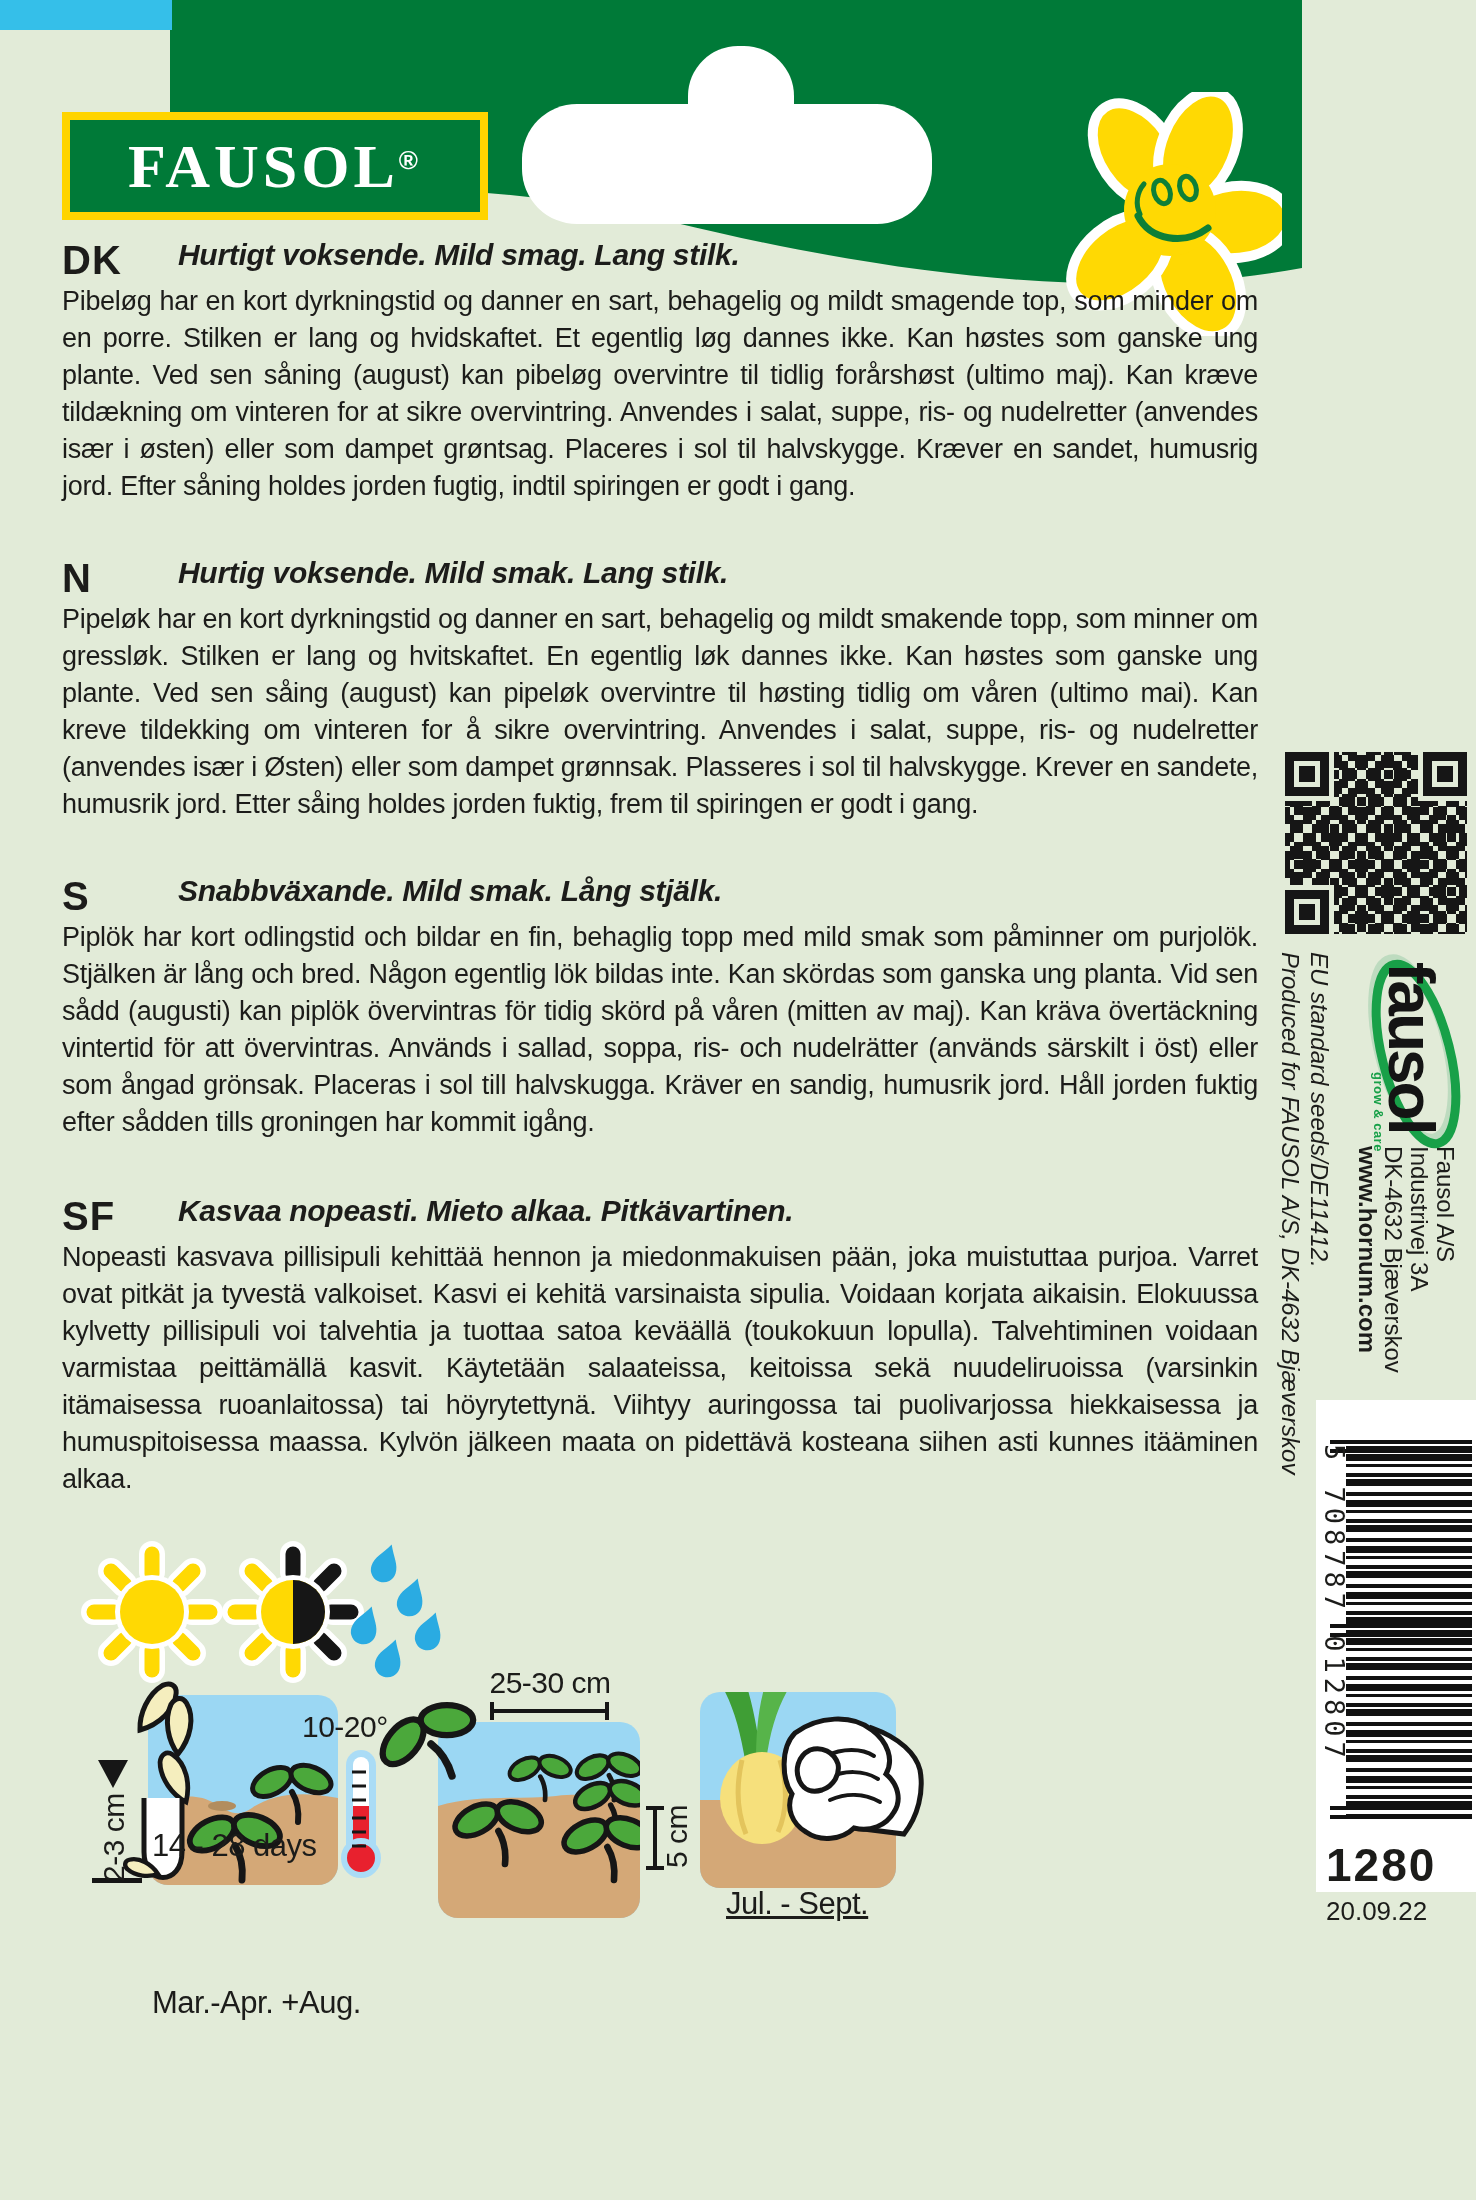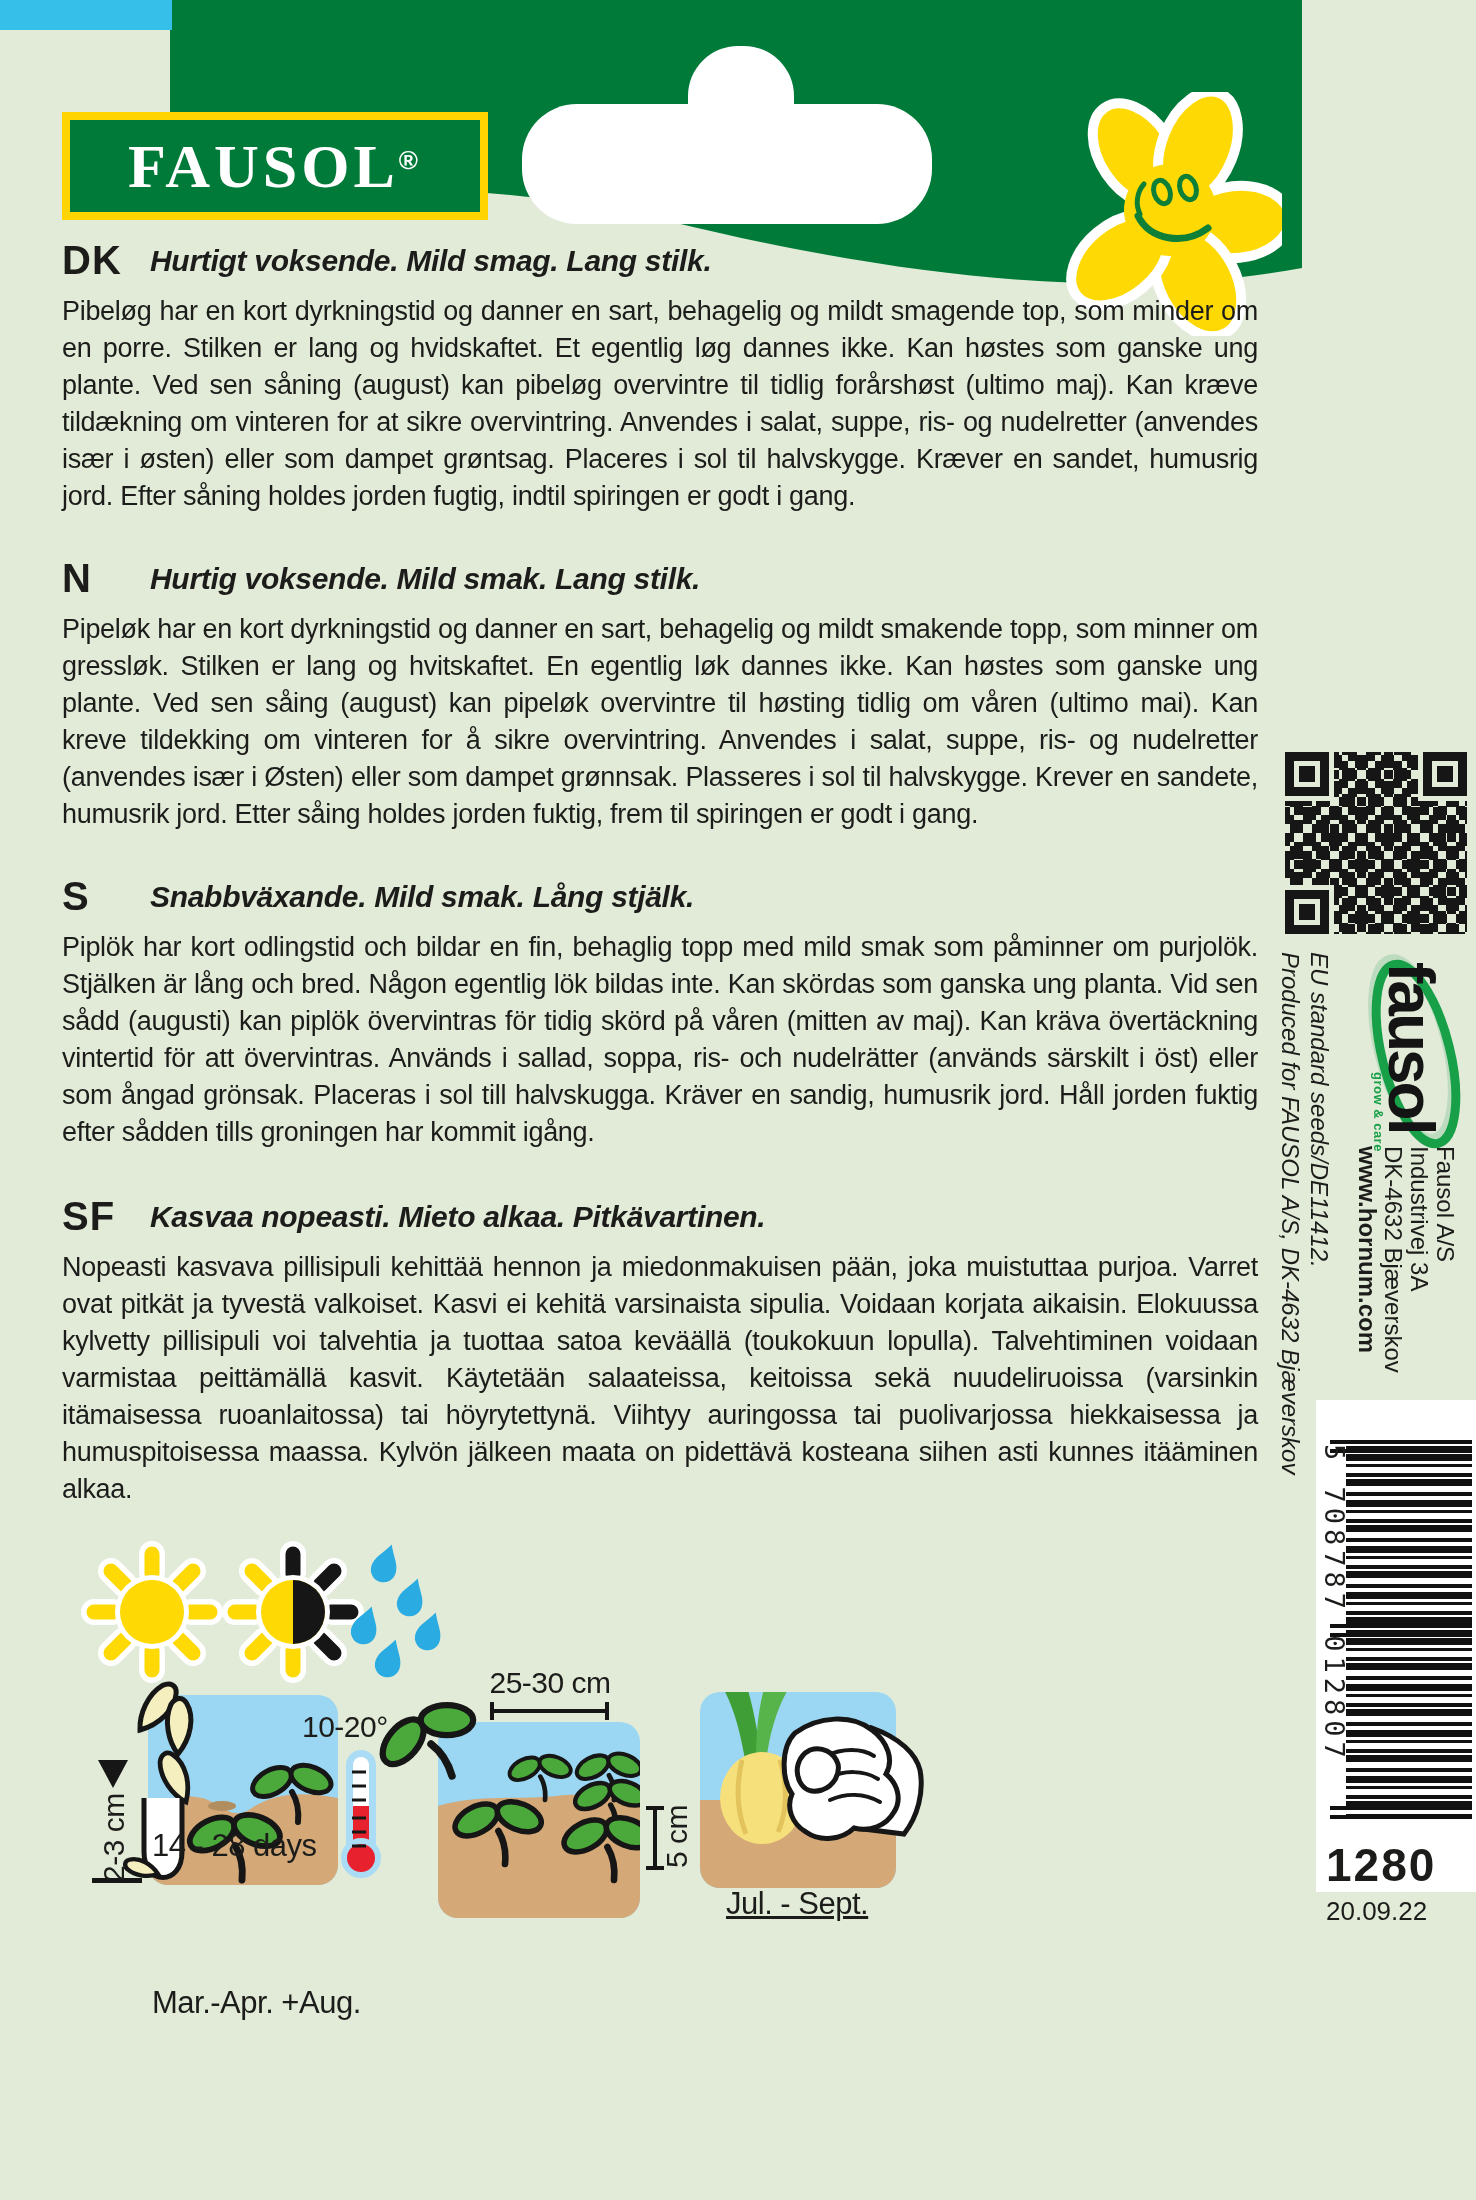--- a/index.html
+++ b/index.html
@@ -19,25 +19,25 @@
     background:#007a38;border:8px solid #ffd400;
     display:flex;align-items:center;justify-content:center;
   }
   .logo-text{
     font-family:"Liberation Serif","DejaVu Serif",serif;
     font-weight:bold;color:#ffffff;font-size:62px;letter-spacing:4px;
   }
   .logo-reg{color:#fff;font-size:26px;vertical-align:18px;font-family:"Liberation Sans",sans-serif;font-weight:bold;}
   
   .section{left:62px;width:1196px;}
-  .sec-head{display:flex;align-items:center;}
+  .sec-head{display:flex;align-items:flex-start;gap:28px;}
   .sec-code{font-weight:bold;font-size:40px;width:88px;flex:none;letter-spacing:1px;}
   .sec-title{font-weight:bold;font-style:italic;font-size:30px;letter-spacing:-0.3px;}
   .sec-body{
-    margin-top:10px;font-size:27px;line-height:37px;text-align:justify;
+    font-size:27px;line-height:37px;text-align:justify;
     letter-spacing:-0.3px;
   }
   
   .pict-label{font-size:30px;letter-spacing:-0.5px;}
   .v-up{transform:rotate(-90deg);transform-origin:0 0;}
   .v-down{transform:rotate(90deg);transform-origin:0 0;}
   
   .eu-lines{font-style:italic;font-size:24px;line-height:29px;white-space:nowrap;}
   .addr{font-size:24px;line-height:26px;white-space:nowrap;}
   .addr .bold{font-weight:bold;}

